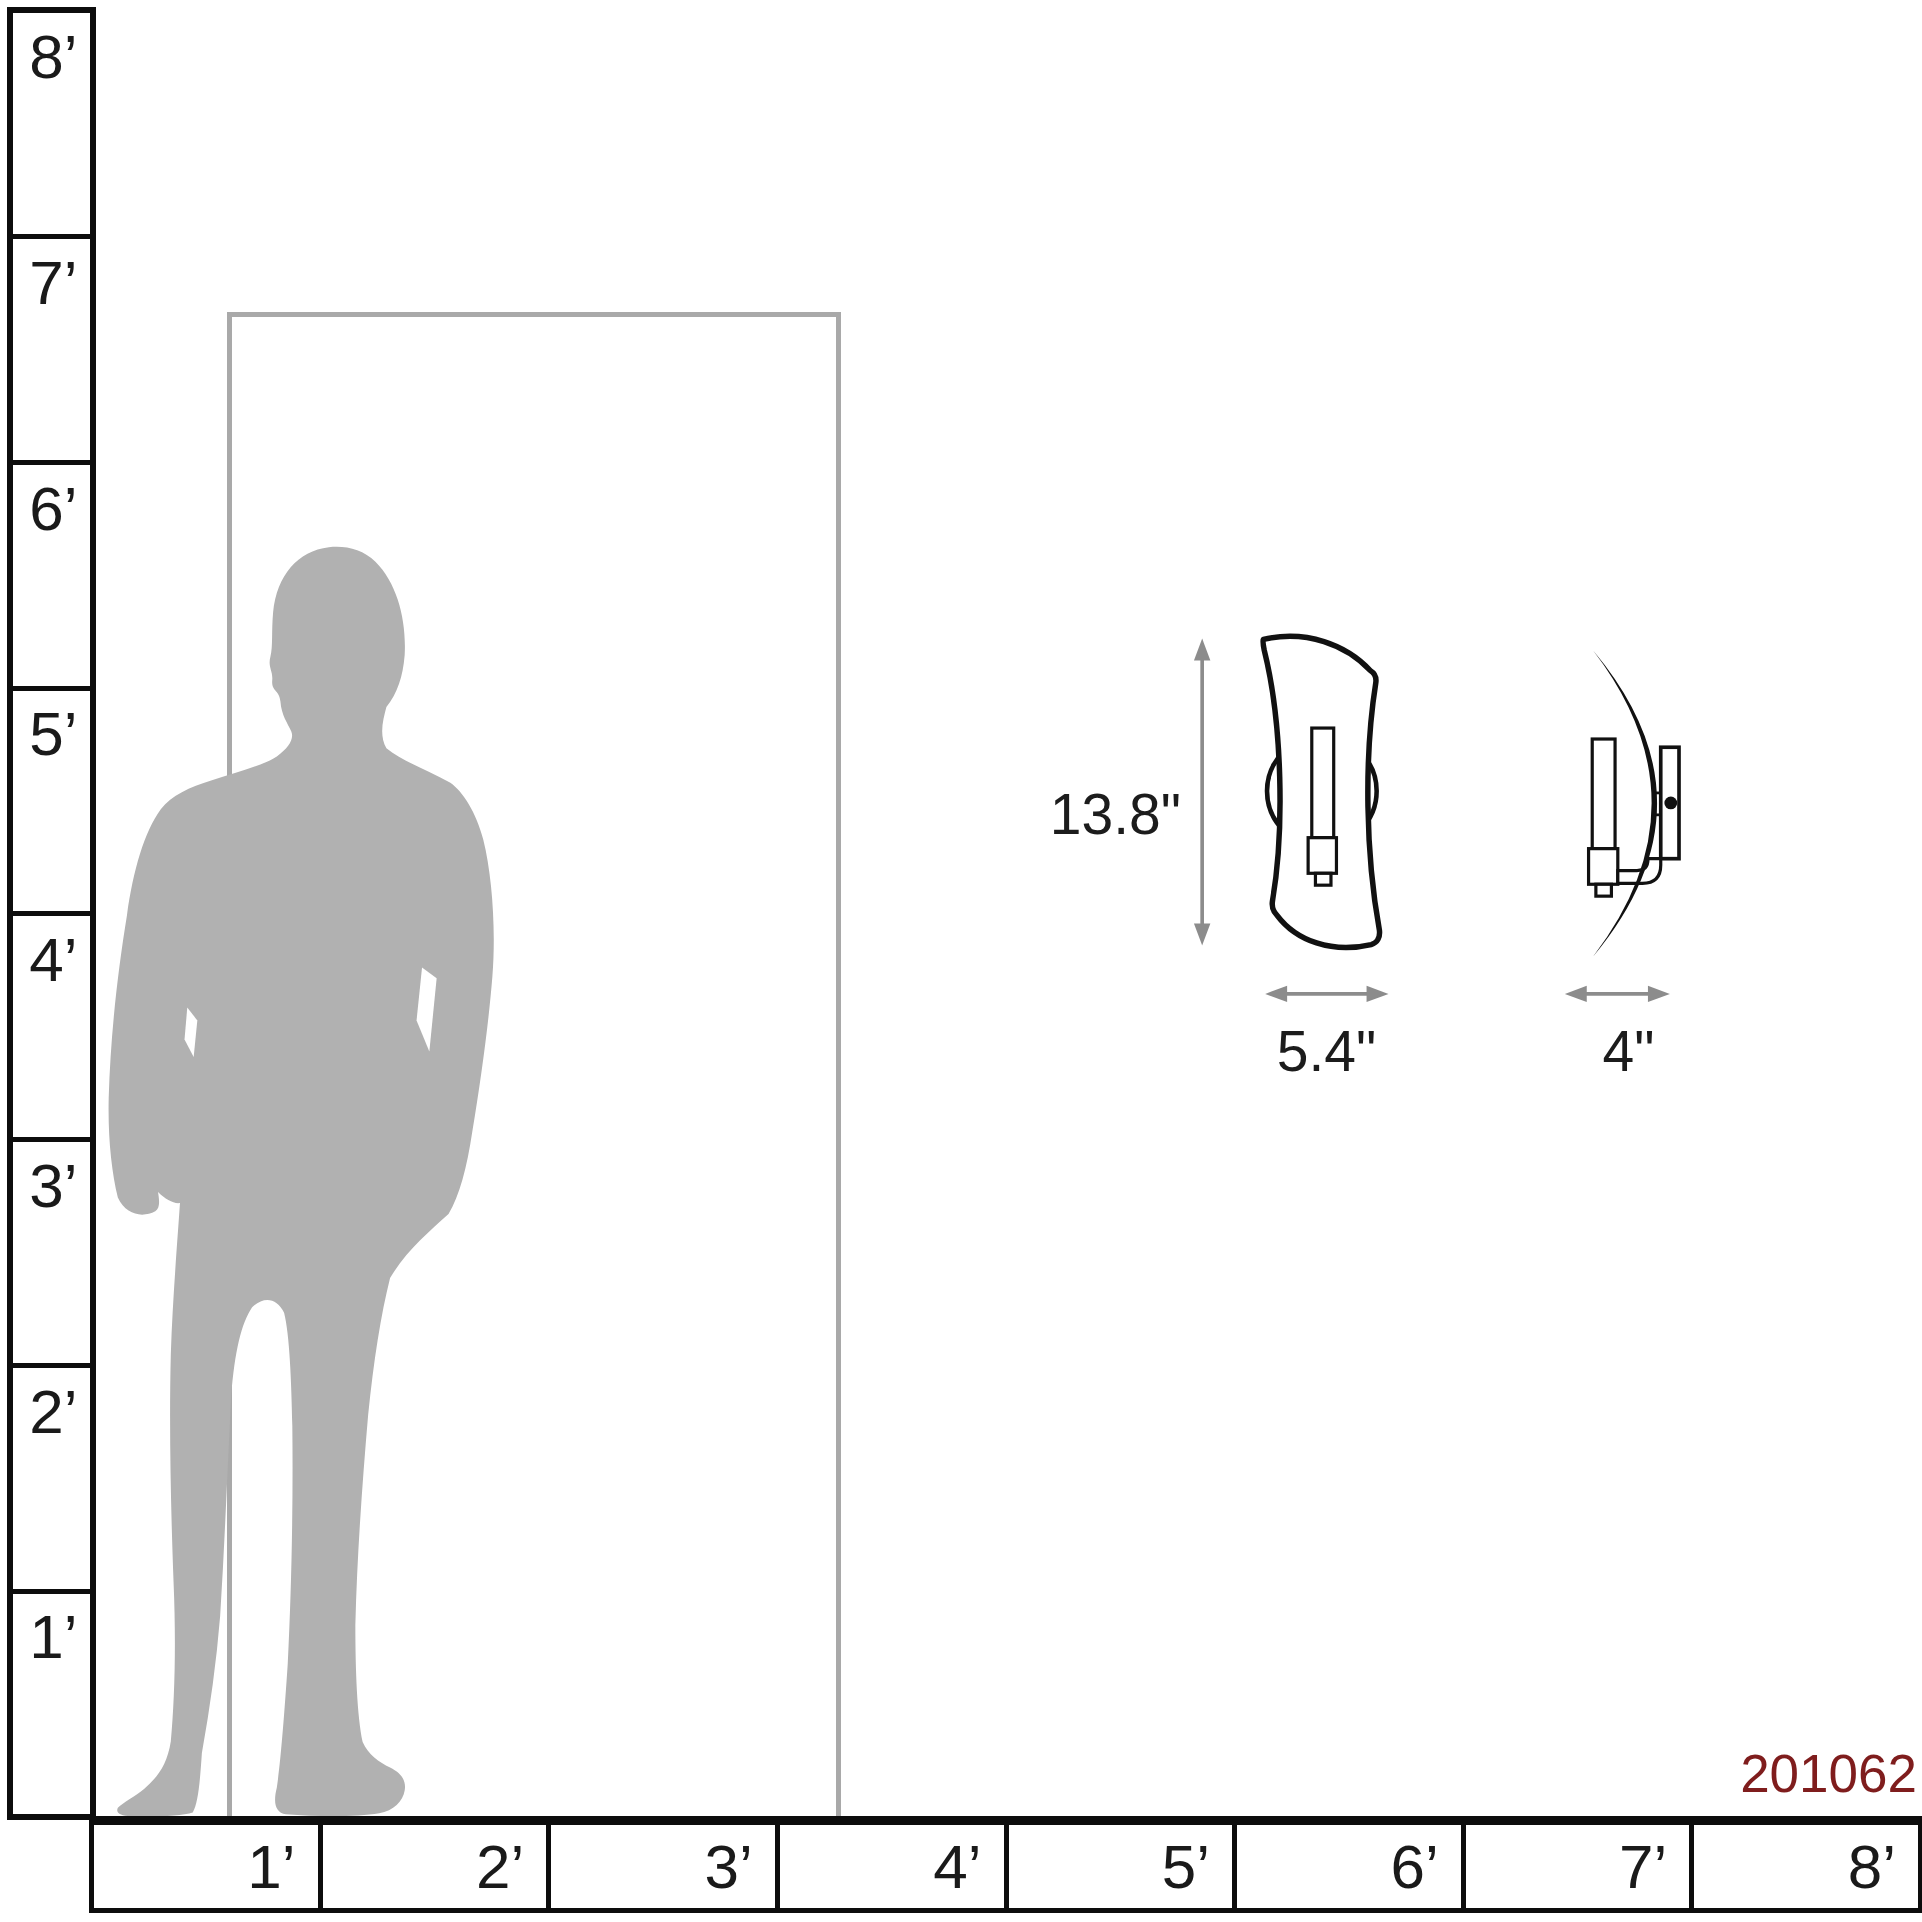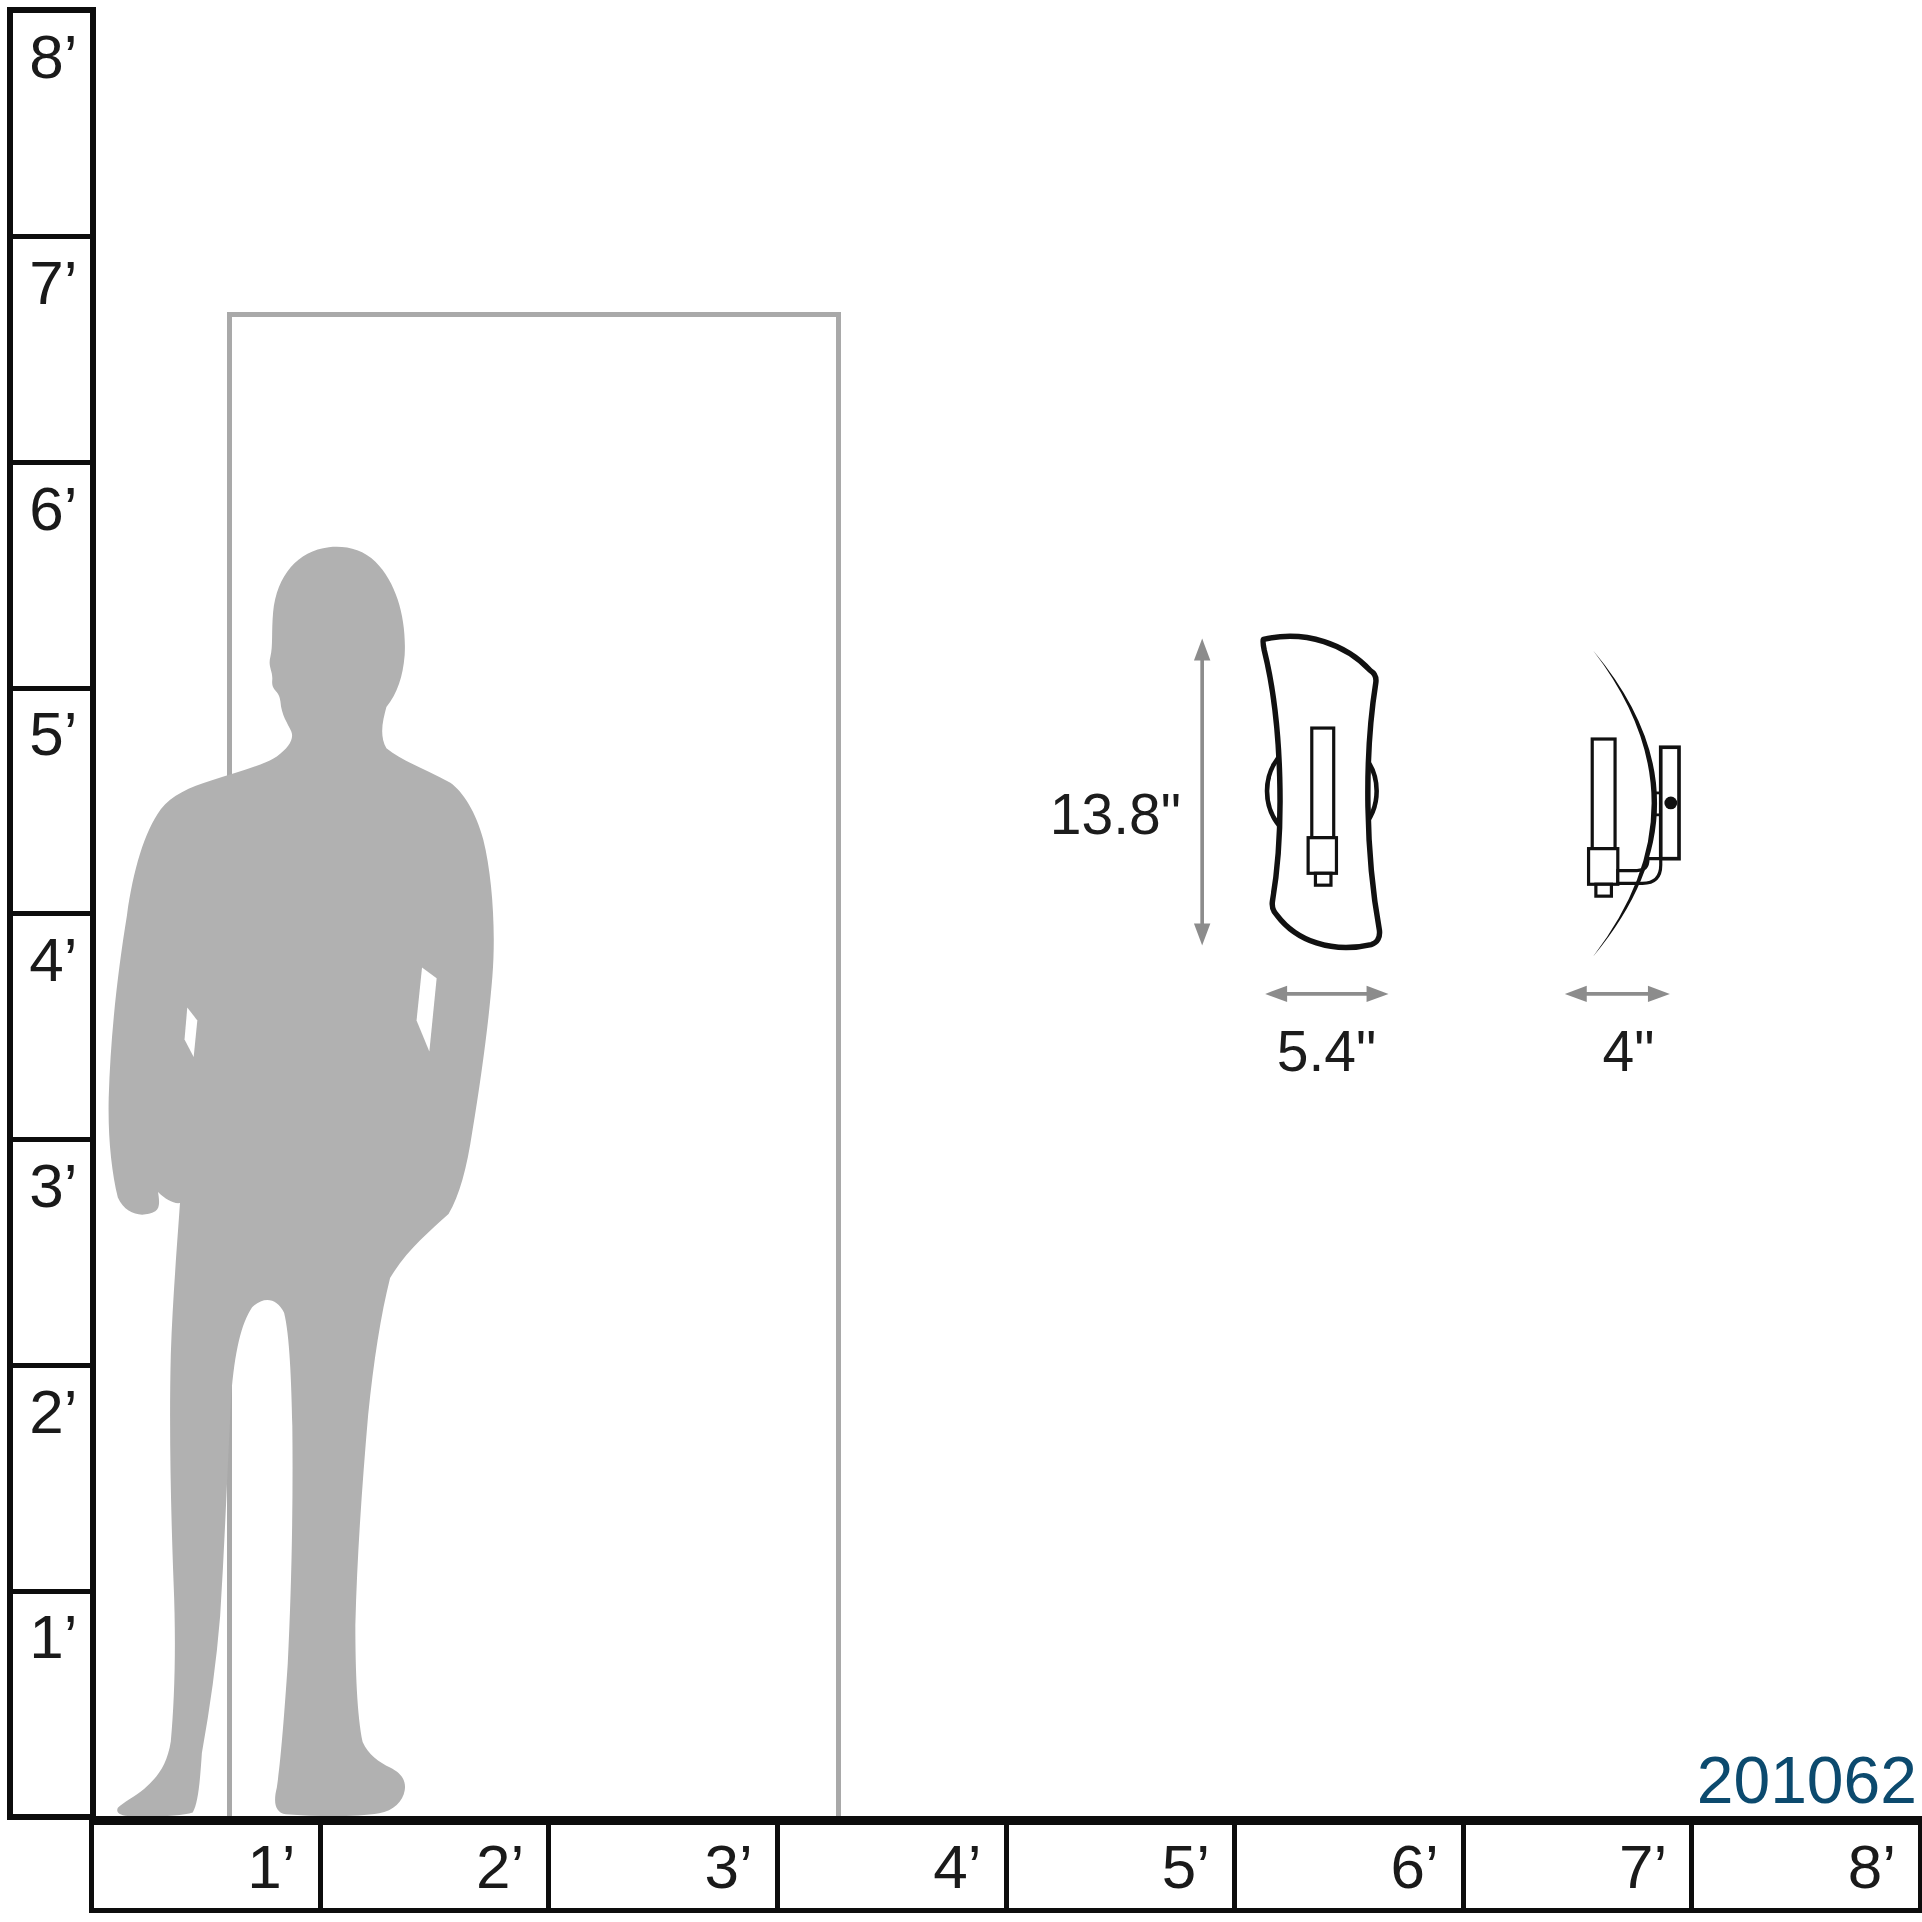--- a/index.html
+++ b/index.html
@@ -25,21 +25,21 @@
 
   
   .art{position:absolute;left:0;top:0;z-index:2;}
 
   
   .dim{position:absolute;font-size:57px;line-height:1;color:#1c1c1c;z-index:6;}
   .dim.height{left:969px;top:786px;width:212px;text-align:right;}
   .dim.width{left:1258px;top:1023px;width:137px;text-align:center;}
   .dim.depth{left:1583px;top:1023px;width:91px;text-align:center;}
   .prodnum{position:absolute;left:1689px;top:1747px;width:228px;text-align:right;
-           font-size:66px;line-height:1;color:#0c4a6e;z-index:6;}
+           font-size:53px;line-height:1;color:#7f1d1d;z-index:6;}
 </style>
 </head>
 <body>
 
 <div id="canvas">
 
   <div class="door"></div>
 
   <svg class="art" width="1922" height="1922" viewBox="0 0 2104 2104">
 

